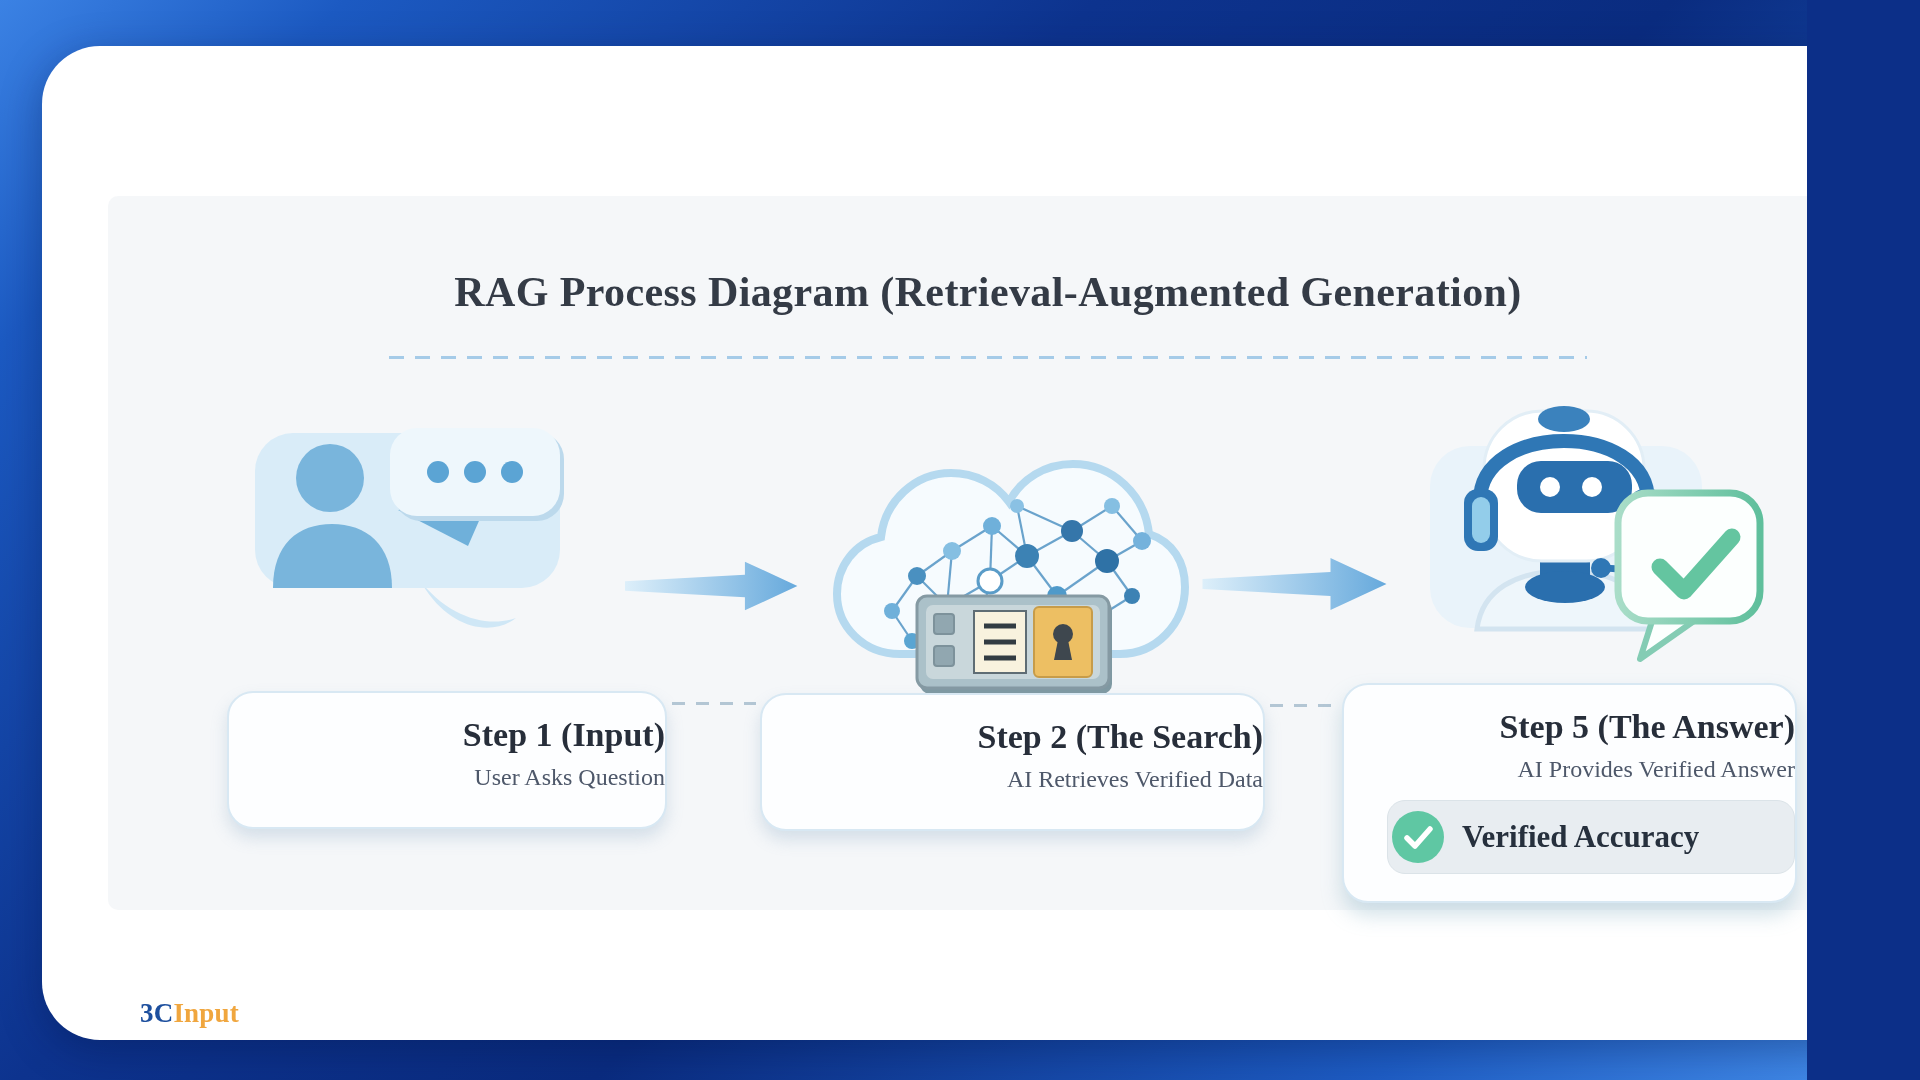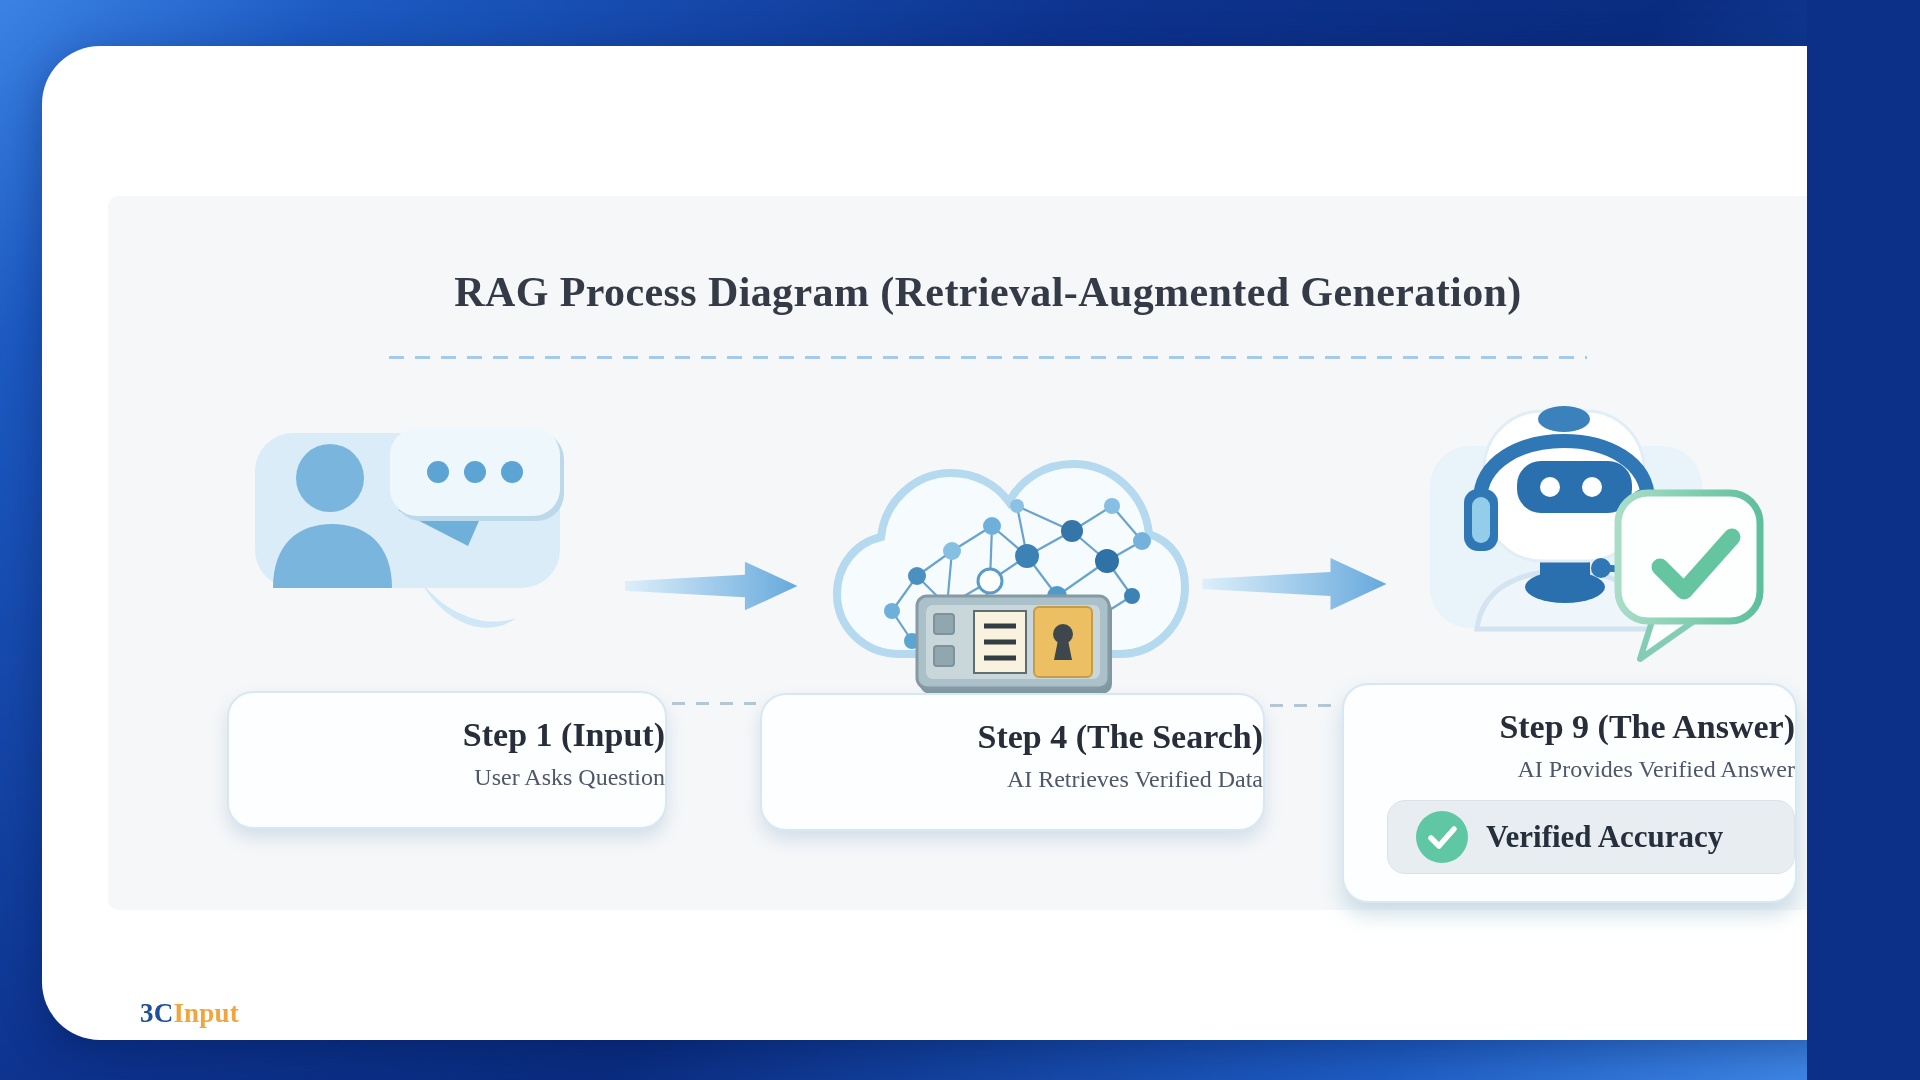--- a/index.html
+++ b/index.html
@@ -34,21 +34,21 @@
     padding-top:22px;
   }
   .step-title{font-size:34px;font-weight:800;color:#272e3a;line-height:1.15;}
   .step-sub{font-size:24px;font-weight:400;color:#4e586a;margin-top:10px;line-height:1.15;}
   .connector{
     position:absolute;height:3px;
     background:repeating-linear-gradient(90deg,#b3c6d4 0 13px,transparent 13px 24px);
   }
   .badge{
     margin-top:16px;width:408px;height:74px;background:#e8edf1;border-radius:18px;
-    border:1px solid #dbe3e8;display:flex;align-items:center;padding-left:28px;gap:18px;
+    border:1px solid #dbe3e8;display:flex;align-items:center;padding-left:4px;gap:18px;
   }
   .badge-text{font-size:31px;font-weight:700;color:#26303d;}
   .logo{position:absolute;left:98px;top:952px;font-size:27px;font-weight:800;letter-spacing:.2px;}
   .logo .p1{color:#1d4f9e;text-align:right;}
   .logo .p2{color:#f0a63e;}
 </style>
 </head>
 <body>
 
 <div class="stage">
@@ -198,28 +198,28 @@
     </div>
 
     <div class="step-card" style="left:185px;top:645px;width:440px;height:138px;">
       <div class="step-title">Step 1 (Input)</div>
       <div class="step-sub">User Asks Question</div>
     </div>
 
     <div class="connector" style="left:630px;top:656px;width:84px;"></div>
 
     <div class="step-card" style="left:718px;top:647px;width:505px;height:138px;">
-      <div class="step-title">Step 4 (The Search)</div>
+      <div class="step-title">Step 2 (The Search)</div>
       <div class="step-sub">AI Retrieves Verified Data</div>
     </div>
 
     <div class="connector" style="left:1228px;top:658px;width:68px;"></div>
 
     <div class="step-card" style="left:1300px;top:637px;width:455px;height:220px;box-shadow:0 12px 20px rgba(135,175,195,.38);">
-      <div class="step-title">Step 9 (The Answer)</div>
+      <div class="step-title">Step 5 (The Answer)</div>
       <div class="step-sub">AI Provides Verified Answer</div>
       <div class="badge">
         <svg width="52" height="52" viewBox="0 0 52 52">
           <circle cx="26" cy="26" r="26" fill="#5fc7a3"></circle>
           <path d="M15,27 L23,35 L38,18" stroke="#ffffff" stroke-width="5.5" fill="none" stroke-linecap="round" stroke-linejoin="round"></path>
         </svg>
         <span class="badge-text">Verified Accuracy</span>
       </div>
     </div>
 

